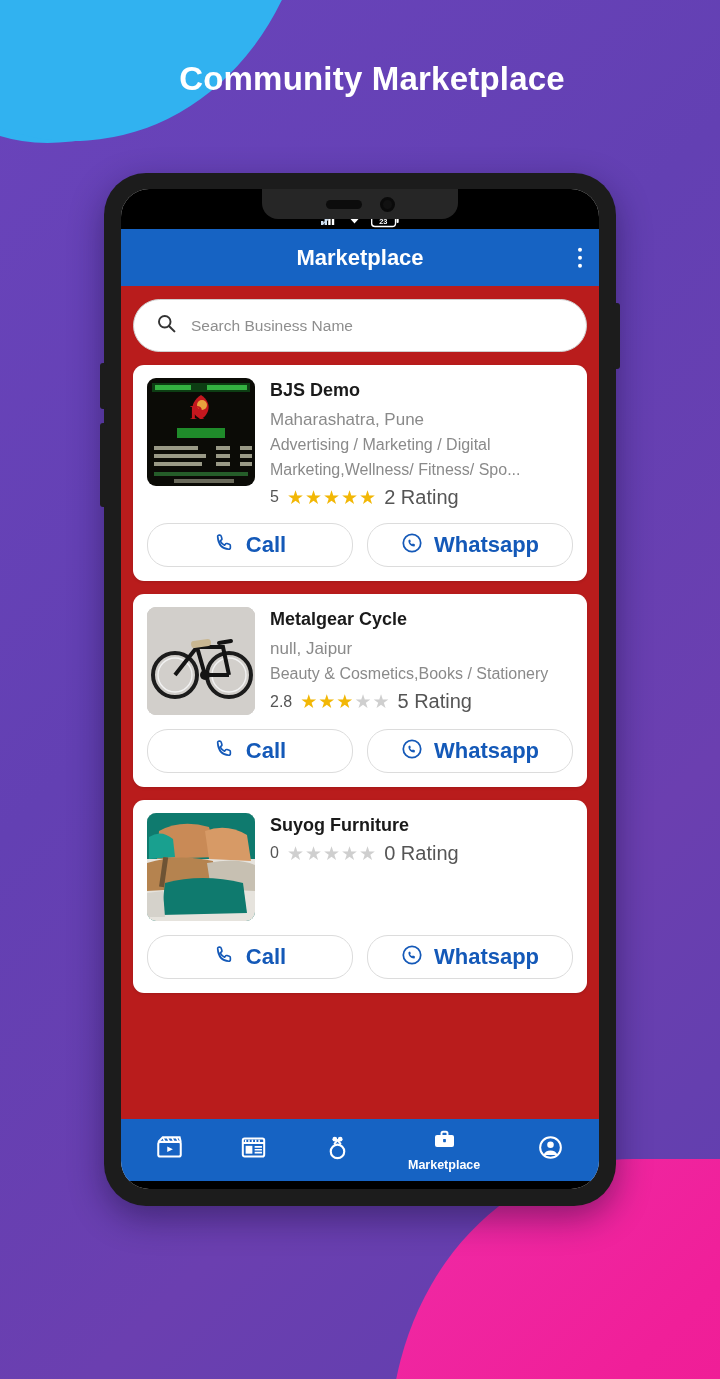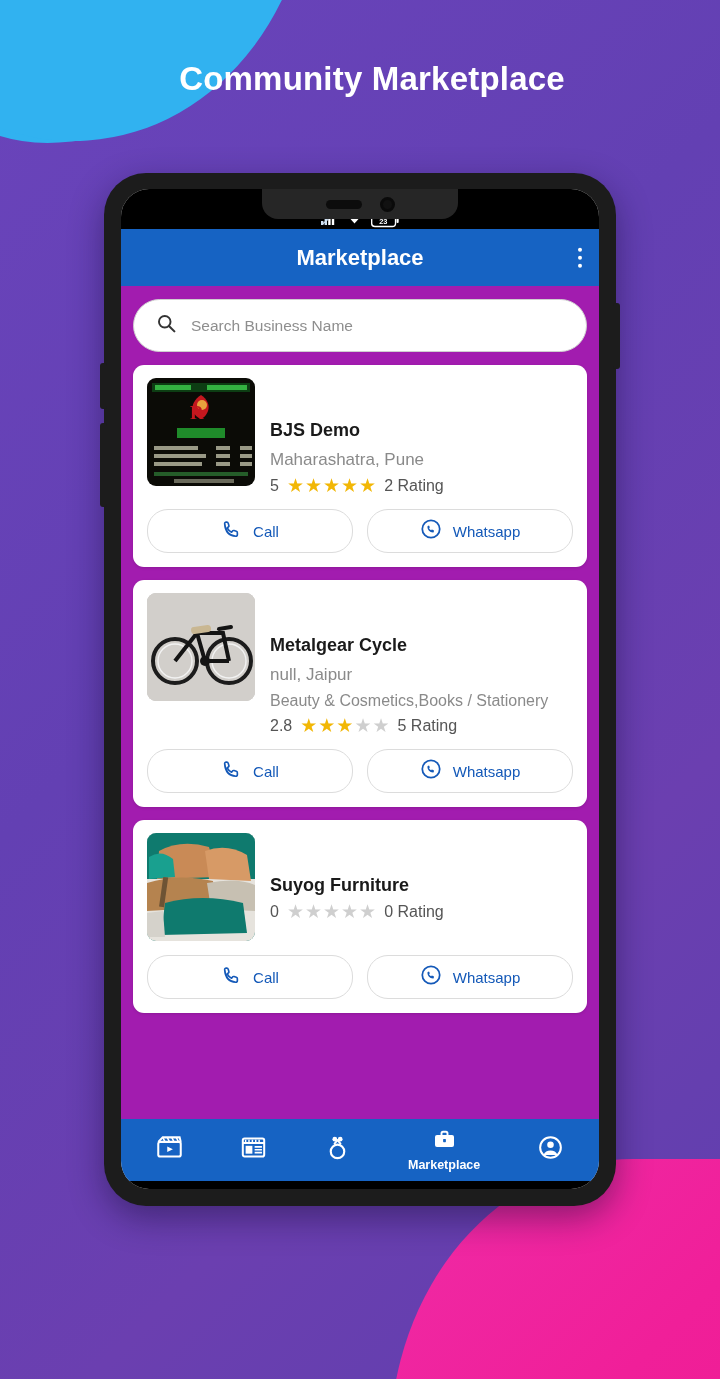--- a/index.html
+++ b/index.html
@@ -68,48 +68,48 @@
   
   .appbar{
     height:57px;background:#1663c3;color:#fff;position:relative;
     display:flex;align-items:center;justify-content:center;
   }
   .appbar-title{font-size:22px;font-weight:bold;}
   .kebab{position:absolute;right:17px;top:50%;transform:translateY(-50%);
     display:flex;flex-direction:column;gap:3.5px;align-items:center;cursor:pointer;}
   .kebab i{width:4.5px;height:4.5px;border-radius:50%;background:#fff;display:block;}
   
-  .content{background:#a21caf;padding:13px 12px 0 12px;box-sizing:border-box;height:833px;overflow:hidden;}
+  .content{background:#b91c1c;padding:13px 12px 0 12px;box-sizing:border-box;height:833px;overflow:hidden;}
   .searchbar{
     height:53px;background:#fff;border:1px solid #cfcfcf;border-radius:27px;
     display:flex;align-items:center;gap:14px;padding:0 22px;box-sizing:border-box;
   }
   .search-ph{color:#8e8e8e;font-size:15.5px;}
   .card{
     background:#fff;border-radius:11px;margin-top:13px;padding:13px 14px 14px 14px;
     box-sizing:border-box;box-shadow:0 1px 3px rgba(0,0,0,.13);
   }
   .card-top{display:flex;gap:15px;}
   .thumb{width:108px;height:108px;border-radius:9px;flex:0 0 108px;overflow:hidden;background:#d9d9d9;position:relative;}
-  .info{flex:1;min-width:0;padding-top:2px;margin-top:40px;}
+  .info{flex:1;min-width:0;padding-top:2px;}
   .biz-name{font-size:18px;font-weight:bold;color:#1a1a1a;margin-bottom:6px;}
   .biz-loc{font-size:17px;color:#8a8a8a;line-height:1.55;}
   .biz-cat{font-size:16px;color:#8a8a8a;line-height:1.55;}
   .rating-row{display:flex;align-items:center;gap:8px;margin-top:3px;}
   .rate-num{font-size:16px;color:#555;}
   .stars{display:flex;gap:1px;}
   .star{font-size:19px;line-height:1;color:#cfcfcf;}
   .star.on{color:#f2b705;}
-  .rate-count{font-size:16px;color:#555;}
+  .rate-count{font-size:20px;color:#555;}
   .actions{display:flex;gap:14px;margin-top:14px;}
   .act-btn{
     flex:1;height:42px;border:1px solid #dcdcdc;border-radius:21px;background:#fff;
     display:flex;align-items:center;justify-content:center;gap:11px;cursor:pointer;
   }
-  .act-label{color:#1459b8;font-size:15px;font-weight:normal;}
+  .act-label{color:#1459b8;font-size:22px;font-weight:bold;}
   
   .bottomnav{
     height:62px;background:#1663c3;display:flex;align-items:center;
     justify-content:space-around;padding:0 6px;box-sizing:border-box;
   }
   .nav-item{display:flex;flex-direction:column;align-items:center;gap:2px;cursor:pointer;}
   .nav-label{color:#fff;font-size:12.5px;font-weight:bold;}
   
   .androidnav{
     height:48px;background:#000;display:flex;align-items:center;
@@ -245,20 +245,21 @@
                   <i style="left:0;right:0;width:94px;background:#2f7a36;"></i>
                 </div>
               <div class="row" style="top:101px;">
                   <i style="left:20px;width:60px;opacity:.5;"></i>
                 </div>
             </div>
           </div>
           <div class="info">
             <div class="biz-name">BJS Demo</div>
             <div class="biz-loc">Maharashatra, Pune</div>
+            <div class="biz-cat">Advertising / Marketing / Digital Marketing,Wellness/ Fitness/ Spo...</div>
             <div class="rating-row">
               <span class="rate-num">5</span>
               <span class="stars">
                   <span class="star on">★</span>
                   <span class="star on">★</span>
                   <span class="star on">★</span>
                   <span class="star on">★</span>
                   <span class="star on">★</span>
                 </span>
               <span class="rate-count">2 Rating</span>

